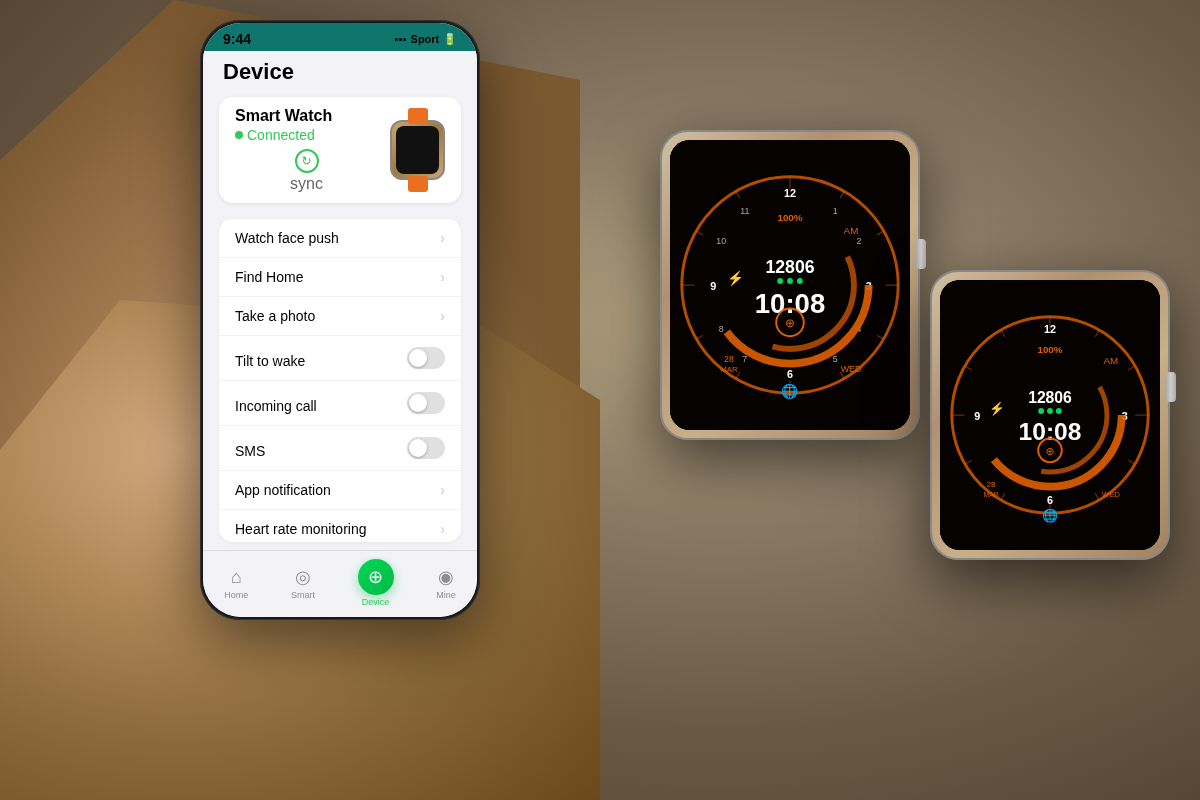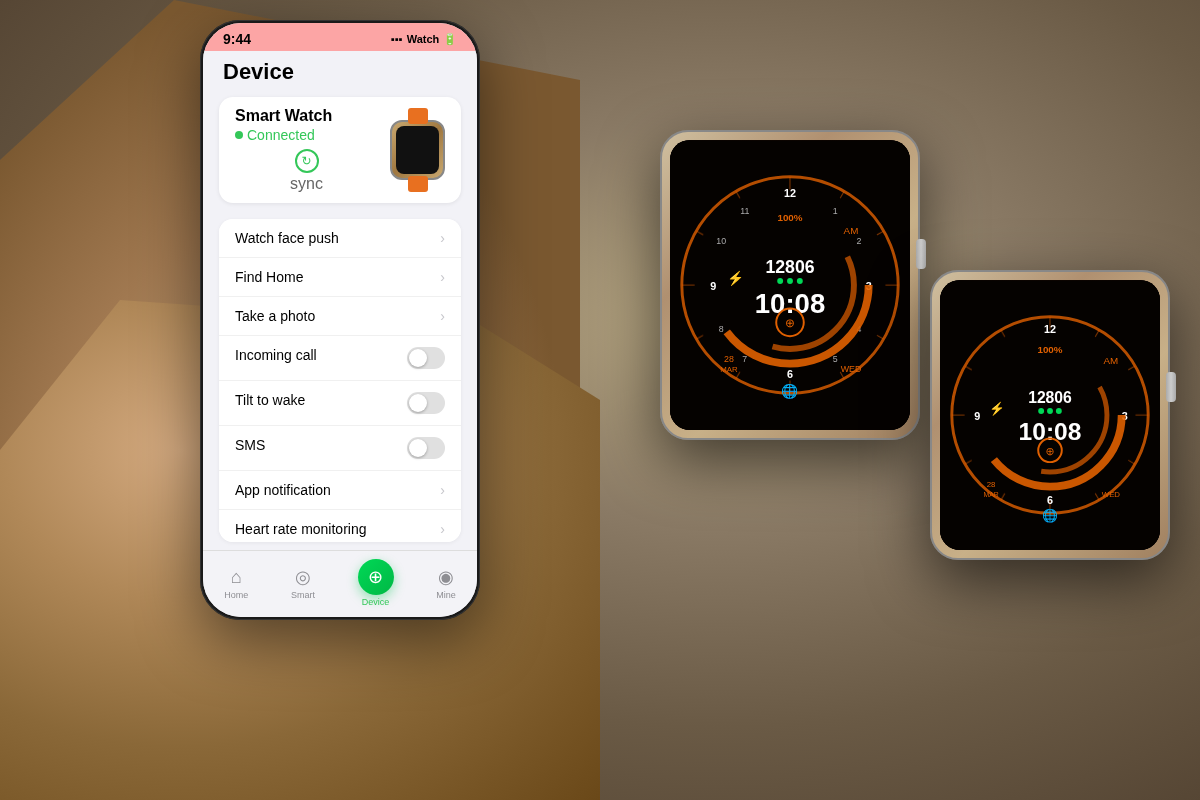--- a/index.html
+++ b/index.html
@@ -53,21 +53,21 @@
       display: flex;
       flex-direction: column;
     }
 
     
     .status-bar {
       display: flex;
       justify-content: space-between;
       align-items: center;
       padding: 8px 20px 4px;
-      background: #fca5a5;
+      background: #0f766e;
       font-size: 12px;
       font-weight: 600;
     }
 
     .status-time { font-size: 14px; font-weight: 700; color: #000; }
     .status-icons { display: flex; gap: 4px; align-items: center; color: #000; font-size: 11px; }
 
     
     .app-header {
       padding: 8px 20px 4px;
@@ -170,21 +170,21 @@
     .menu-section {
       margin: 8px 16px;
       background: #fff;
       border-radius: 14px;
       overflow: hidden;
       box-shadow: 0 1px 4px rgba(0,0,0,0.06);
     }
 
     .menu-item {
       display: flex;
-      align-items: flex-start;
+      align-items: flex-end;
       justify-content: space-between;
       padding: 11px 16px;
       border-bottom: 1px solid #f0f0f0;
       background: #fff;
     }
     .menu-item:last-child { border-bottom: none; }
 
     .menu-label {
       font-size: 14px;
       color: #000;
@@ -362,21 +362,21 @@
 
 <div class="hand-area"></div>
 
 <div class="phone">
   <div class="phone-screen">
 
     <div class="status-bar">
       <span class="status-time">9:44</span>
       <div class="status-icons">
         <span>▪▪▪</span>
-        <span>Watch</span>
+        <span>Sport</span>
         <span>🔋</span>
       </div>
     </div>
 
     <div class="app-header">
       <div class="app-header-title">Device</div>
     </div>
 
     <div class="device-card">
       <div class="device-info">
@@ -403,25 +403,25 @@
       </div>
       <div class="menu-item">
         <span class="menu-label">Find Home</span>
         <span class="menu-arrow">›</span>
       </div>
       <div class="menu-item">
         <span class="menu-label">Take a photo</span>
         <span class="menu-arrow">›</span>
       </div>
       <div class="menu-item">
+        <span class="menu-label">Tilt to wake</span>
+        <div class="toggle off"></div>
+      </div>
+      <div class="menu-item">
         <span class="menu-label">Incoming call</span>
-        <div class="toggle off"></div>
-      </div>
-      <div class="menu-item">
-        <span class="menu-label">Tilt to wake</span>
         <div class="toggle off"></div>
       </div>
       <div class="menu-item">
         <span class="menu-label">SMS</span>
         <div class="toggle off"></div>
       </div>
       <div class="menu-item">
         <span class="menu-label">App notification</span>
         <span class="menu-arrow">›</span>
       </div>

